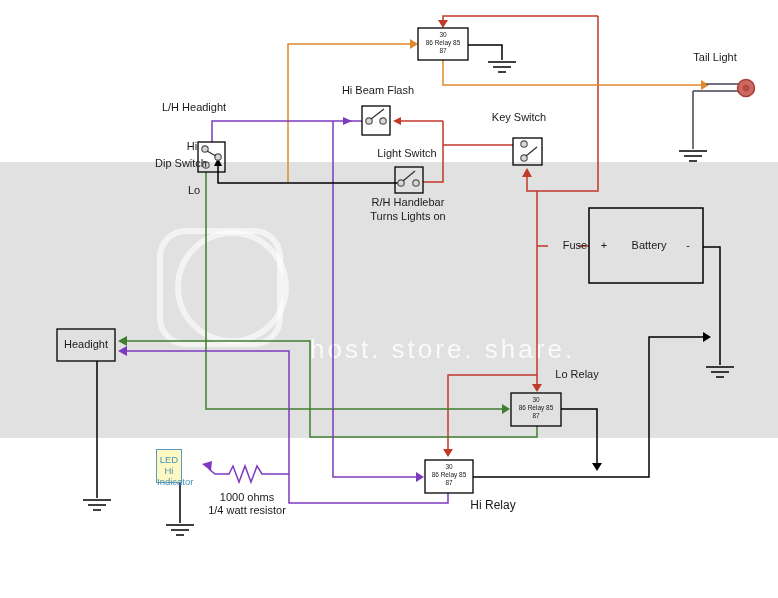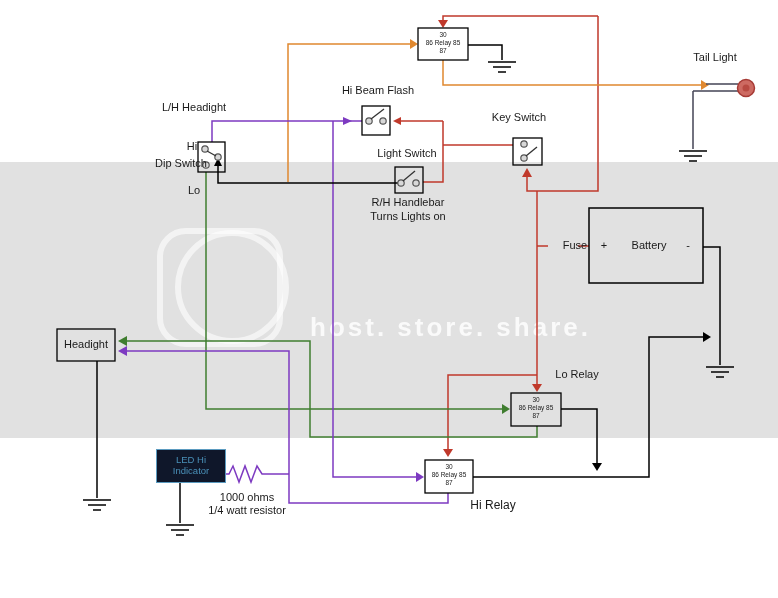--- a/index.html
+++ b/index.html
@@ -6,35 +6,35 @@
   .canvas{
     position:relative;width:778px;height:598px;background:#ffffff;
     font-family:"Liberation Sans", sans-serif;overflow:hidden;
   }
   .band{position:absolute;left:0;top:162px;width:778px;height:276px;background:#e1e1e1;}
   .wm-brand{
     position:absolute;left:308px;top:244px;font-size:46px;font-weight:bold;
     color:rgba(255,255,255,0.88);letter-spacing:1px;white-space:nowrap;z-index:1;
   }
   .wm-tag{
-    position:absolute;left:310px;top:312px;font-size:26px;font-weight:bold;
+    position:absolute;left:310px;top:334px;font-size:26px;font-weight:normal;
     color:rgba(255,255,255,0.82);letter-spacing:3px;white-space:nowrap;z-index:1;
   }
   svg.diagram{position:absolute;left:0;top:0;z-index:2;}
   .label{
     position:absolute;font-size:11px;color:#1a1a1a;white-space:nowrap;z-index:3;
     transform:translateX(-50%);
   }
   .label.lg{font-size:12px;}
   .relay-text{
     position:absolute;z-index:3;font-size:6.5px;line-height:8px;color:#1a1a1a;
     text-align:center;padding-top:3px;
   }
   .led-box{
-    position:absolute;left:156px;top:449px;width:70px;height:34px;background:#0f172a;
+    position:absolute;left:156px;top:449px;width:26px;height:34px;background:#fef9c3;
     border:1.5px solid #5b9bc0;box-sizing:border-box;z-index:3;
     font-size:9.5px;line-height:11px;color:#4a90b8;text-align:center;padding-top:4px;
   }
 </style>
 </head>
 <body>
 
 <div class="canvas">
 
   <div class="band"></div>

